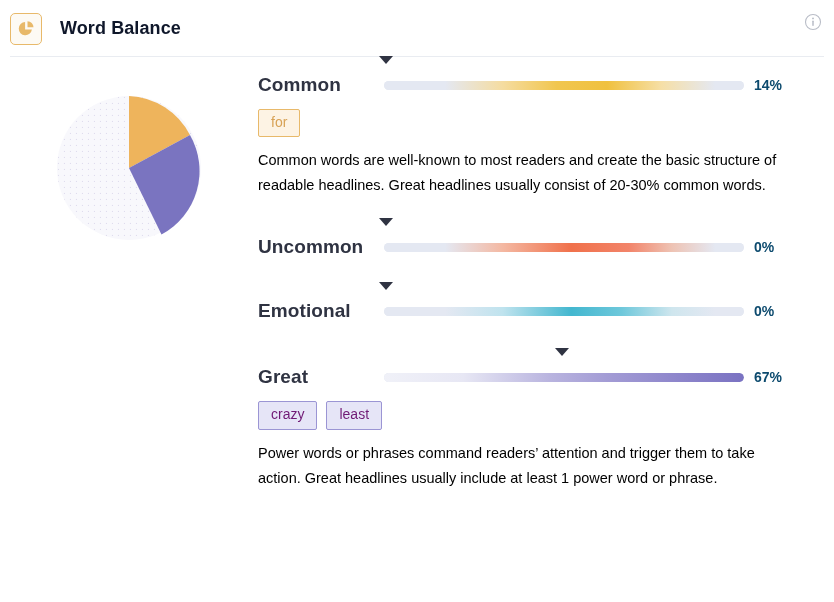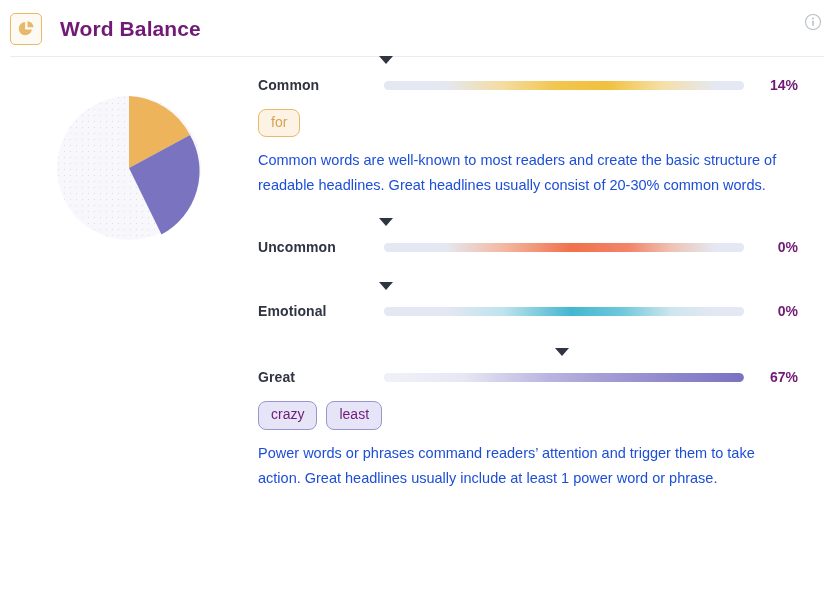--- a/index.html
+++ b/index.html
@@ -35,23 +35,23 @@
     border-radius: 5px;
     background: #fdfaf4;
     display: flex;
     align-items: center;
     justify-content: center;
     flex: 0 0 auto;
   }
 
   .header-title {
     margin-left: 18px;
-    font-size: 21px;
+    font-size: 18px;
     font-weight: bold;
-    color: #701a75;
+    color: #0f172a;
     letter-spacing: 0.1px;
   }
 
   .info-icon {
     position: absolute;
     right: 12px;
     top: 13px;
     width: 18px;
     height: 18px;
   }
@@ -99,21 +99,21 @@
   }
 
   .metric-row {
     position: relative;
     display: flex;
     align-items: center;
     height: 30px;
   }
 
   .metric-name {
-    font-size: 14px;
+    font-size: 19px;
     font-weight: bold;
     color: #2f3342;
     width: 126px;
     flex: 0 0 126px;
     letter-spacing: 0.1px;
   }
 
   .bar-area {
     position: relative;
     flex: 1 1 auto;
@@ -144,58 +144,58 @@
     height: 0;
     border-left: 7px solid transparent;
     border-right: 7px solid transparent;
     border-top: 8px solid #2f3342;
     transform: translateX(-7px);
   }
 
   .metric-pct {
     width: 54px;
     flex: 0 0 54px;
-    text-align: right;
+    text-align: left;
     font-size: 14px;
     font-weight: bold;
-    color: #701a75;
-    padding-left: 0;
+    color: #0c4a6e;
+    padding-left: 10px;
   }
 
   .tags {
     display: flex;
     gap: 9px;
     margin-top: 9px;
   }
 
   .tag {
     font-size: 14px;
     padding: 5px 12px 6px;
-    border-radius: 8px;
+    border-radius: 2px;
     border: 1px solid transparent;
     line-height: 1.1;
   }
 
   .tag-common {
     background: #fdf3e4;
     border-color: #e8b96a;
     color: #d8a256;
   }
 
   .tag-power {
     background: #e6e5f7;
     border-color: #9b95d4;
     color: #701a75;
   }
 
   .metric-desc {
     margin-top: 11px;
     font-size: 14.5px;
     line-height: 25px;
-    color: #1d4ed8;
+    color: #000000;
     max-width: 528px;
   }
   .spacer-default { height: 34px; }
   .spacer-power   { height: 36px; }
 </style>
 </head>
 <body>
 
 <div class="page">
 

